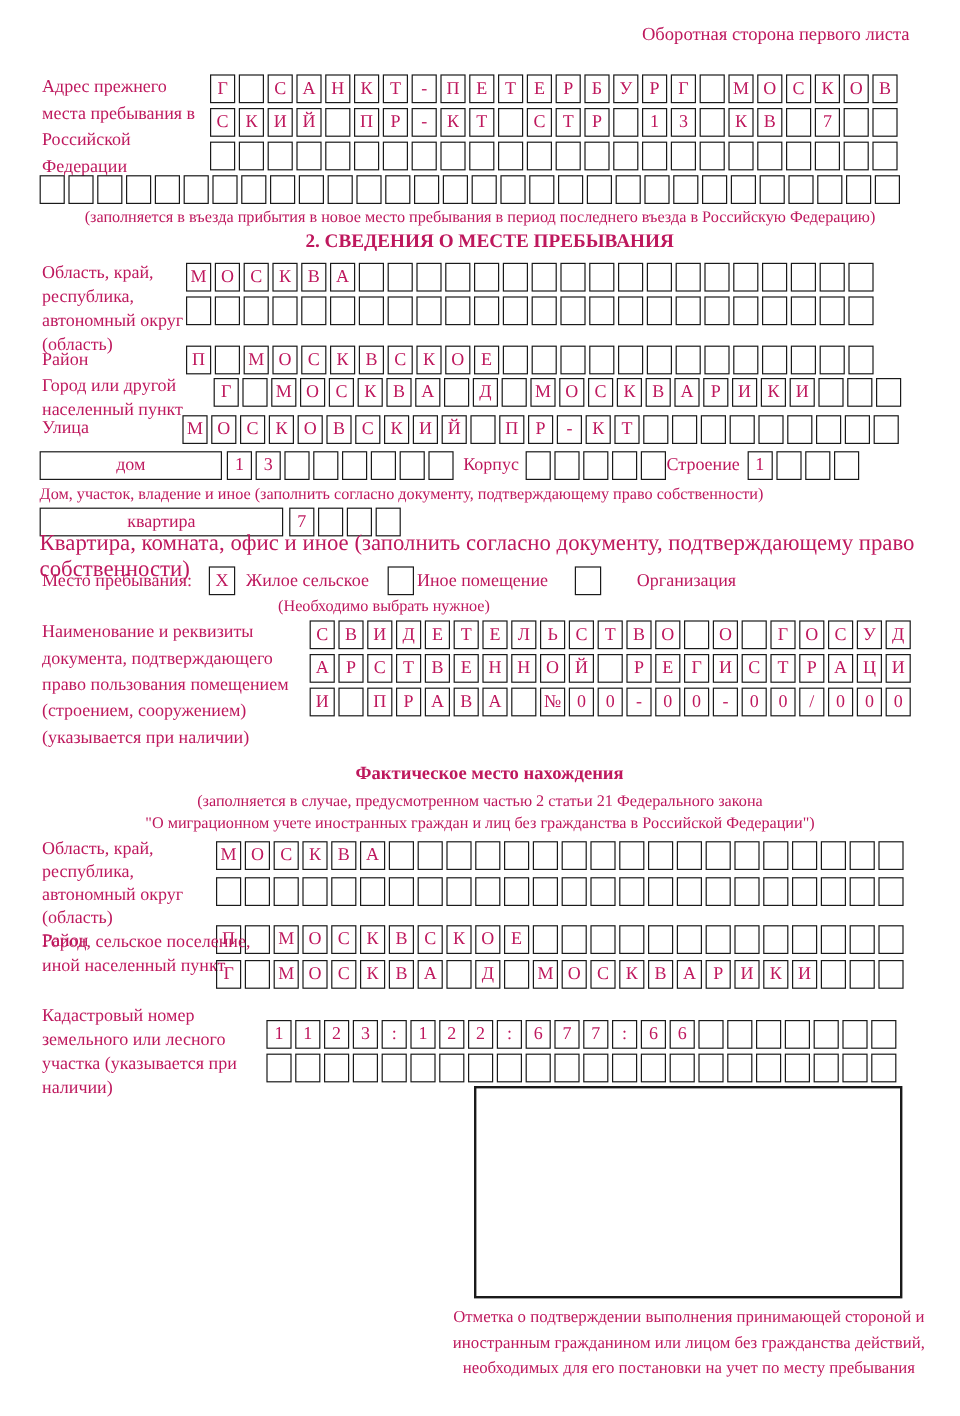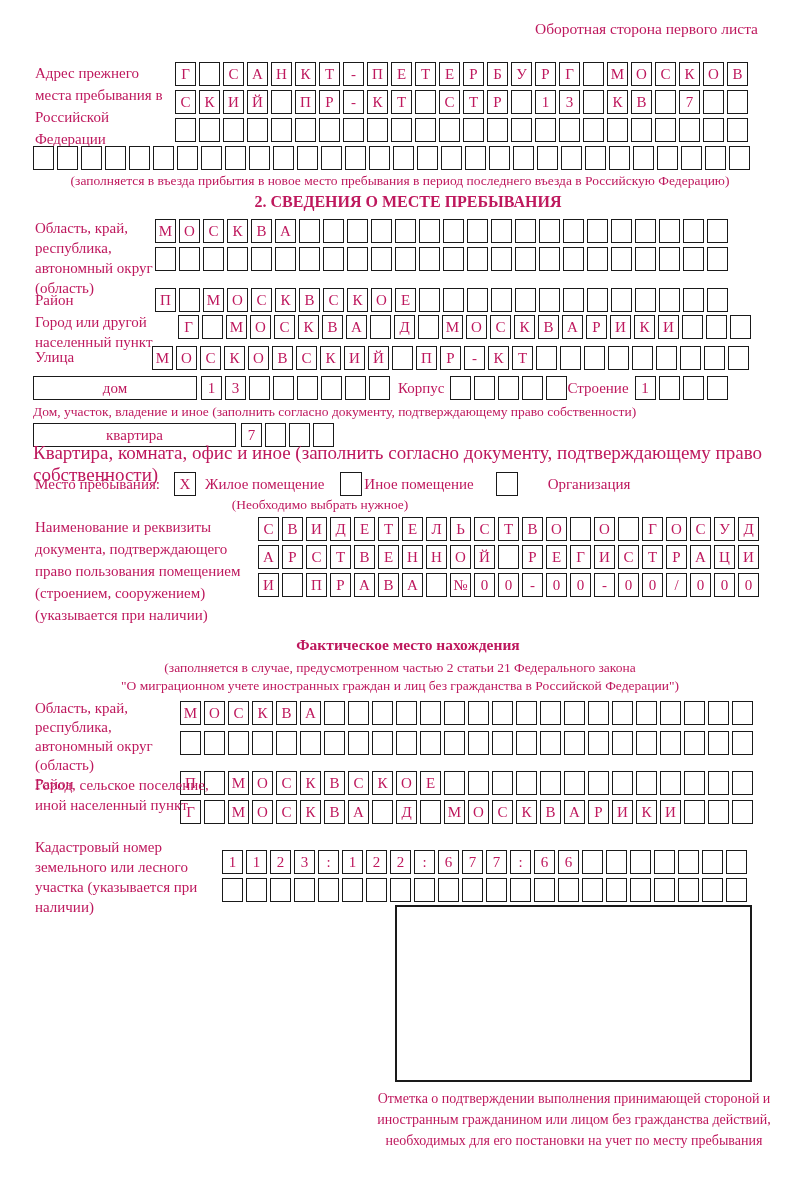--- a/index.html
+++ b/index.html
@@ -296,21 +296,21 @@
       <div class="cell"></div>
       <div class="cell"></div>
       <div class="cell"></div>
       <div class="cell"></div>
       <div class="cell"></div>
       <div class="cell"></div>
       <div class="cell"></div>
     </div>
 
   <div class="abs inline-row" style="left:33px; top:376px;">
-    <div class="widebox" style="width:164px;">дом</div>
+    <div class="widebox" style="width:152px;">дом</div>
     <div class="cells" style="margin-left:4px;">
         <div class="cell">1</div>
         <div class="cell">3</div>
         <div class="cell"></div>
         <div class="cell"></div>
         <div class="cell"></div>
         <div class="cell"></div>
         <div class="cell"></div>
         <div class="cell"></div>
       </div>
@@ -339,21 +339,21 @@
         <div class="cell"></div>
         <div class="cell"></div>
         <div class="cell"></div>
       </div>
   </div>
   <div class="abs" style="left:33px; top:424px; font-size:19px;margin-top:18px;">Квартира, комната, офис и иное (заполнить согласно документу, подтверждающему право собственности)</div>
 
   <div class="abs inline-row" style="left:35px; top:472px; font-size:15px;">
     <span>Место пребывания:</span>
     <span class="cb" style="margin-left:14px;">X</span>
-    <span style="margin-left:9px;">Жилое помещение</span>
+    <span style="margin-left:9px;">Жилое сельское</span>
     <span class="cb" style="margin-left:16px;"></span>
     <span style="margin-left:2px;">Иное помещение</span>
     <span class="cb" style="margin-left:22px;"></span>
     <span style="margin-left:30px;">Организация</span>
   </div>
   <div class="abs" style="left:175px; top:497px; width:290px; text-align:center; font-size:13.5px;">(Необходимо выбрать нужное)</div>
 
   <div class="abs lbl-sm" style="left:35px; top:516px; width:218px; line-height:22px;">Наименование и реквизиты документа, подтверждающего право пользования помещением (строением, сооружением) (указывается при наличии)</div>
   <div class="abs cells-col" style="left:258px; top:517px;">
     <div class="cells">

